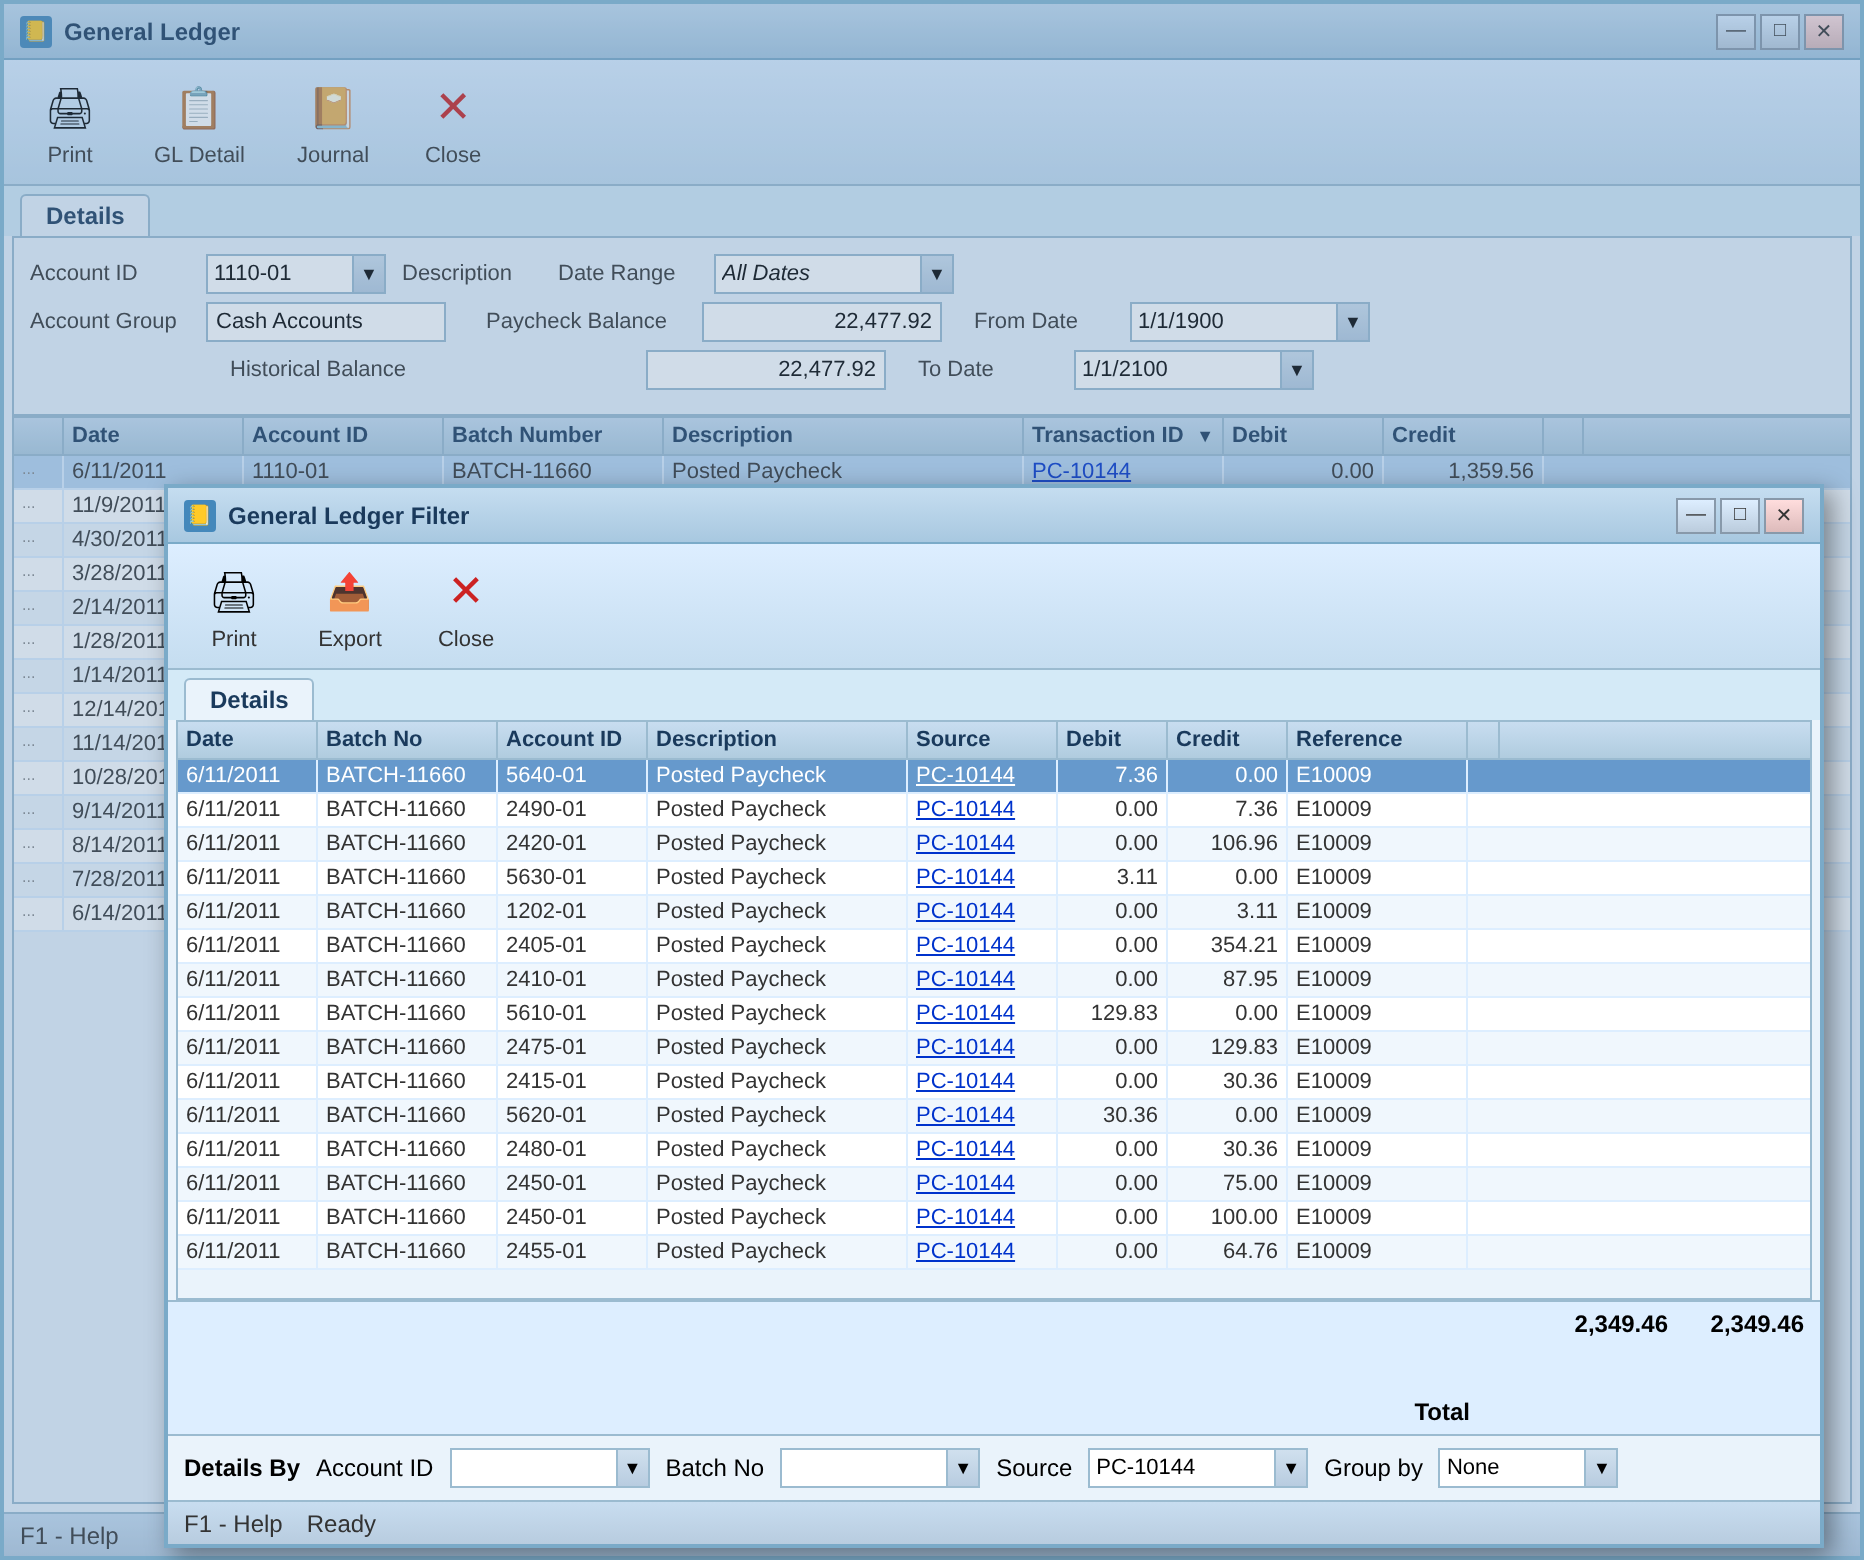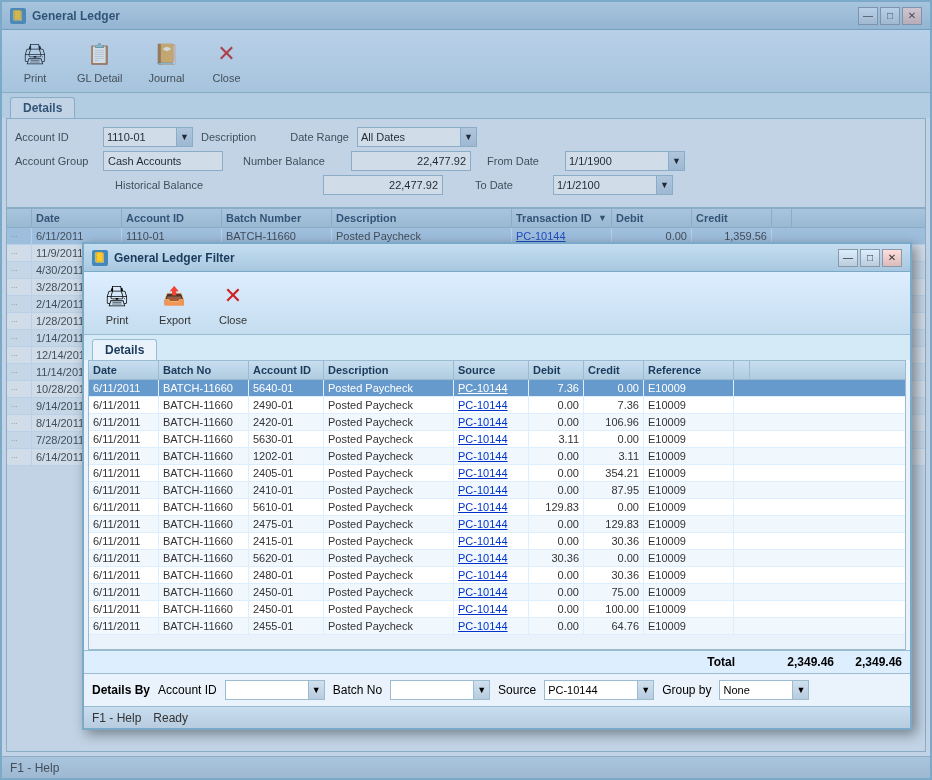--- a/index.html
+++ b/index.html
@@ -318,41 +318,41 @@
   </div>
 
   <div class="details-panel">
     <div class="details-row">
       <span class="details-label">Account ID</span>
       <div class="dropdown-field" style="width:90px;">
         <input type="text" style="width: 68px;" value="1110-01">
         <div class="dropdown-arrow">▼</div>
       </div>
       <span class="details-label" style="min-width:70px;">Description</span>
-      <span class="details-label" style="min-width:70px;text-align:right;">Date Range</span>
+      <span class="details-label" style="min-width:70px;">Date Range</span>
       <div class="dropdown-field" style="width:120px;">
-        <input type="text" style="width: 100px;" value="All Dates">
+        <input type="text" style="width: 100px; font-style: italic;" value="All Dates">
         <div class="dropdown-arrow">▼</div>
       </div>
     </div>
     <div class="details-row">
       <span class="details-label">Account Group</span>
       <div class="details-value" style="width:120px;">Cash Accounts</div>
-      <span class="details-label" style="min-width:100px;margin-left:12px;">Number Balance</span>
+      <span class="details-label" style="min-width:100px;margin-left:12px;">Paycheck Balance</span>
       <div class="details-value" style="width:120px;text-align:right;justify-content:flex-end;">22,477.92</div>
       <span class="details-label" style="min-width:70px;margin-left:8px;">From Date</span>
       <div class="dropdown-field" style="width:120px;">
         <input type="text" style="width: 100px;" value="1/1/1900">
         <div class="dropdown-arrow">▼</div>
       </div>
     </div>
     <div class="details-row">
       <span class="details-label" style="min-width:200px;margin-left:100px;">Historical Balance</span>
       <div class="details-value" style="width:120px;text-align:right;justify-content:flex-end;">22,477.92</div>
-      <span class="details-label" style="min-width:70px;margin-left:24px;">To Date</span>
+      <span class="details-label" style="min-width:70px;margin-left:8px;">To Date</span>
       <div class="dropdown-field" style="width:120px;">
         <input type="text" style="width: 100px;" value="1/1/2100">
         <div class="dropdown-arrow">▼</div>
       </div>
     </div>
   </div>
 
   <div class="data-grid">
     <div class="grid-header">
       <div class="grid-header-cell"></div>
@@ -708,21 +708,21 @@
     <div class="grid-cell" style="color:#333">Posted Paycheck</div>
     <div class="grid-cell link" style="color:#0033cc">PC-10144</div>
     <div class="grid-cell right" style="color:#333">0.00</div>
     <div class="grid-cell right" style="color:#333">64.76</div>
     <div class="grid-cell" style="color:#333">E10009</div>
   </div>
           </div>
       </div>
 
       <div class="modal-total-row">
-        <span style="margin-right:40px;font-weight:bold;">Total</span>
+        <span style="margin-right:40px;font-weight:bold;margin-top:44px;">Total</span>
         <span style="width:55px;text-align:right;font-weight:bold;">2,349.46</span>
         <span style="width:60px;text-align:right;font-weight:bold;margin-left:4px;">2,349.46</span>
       </div>
 
       <div class="modal-filter">
         <span style="font-weight:bold;">Details By</span>
         <span>Account ID</span>
         <div class="dropdown-field" style="width:100px;">
           <input type="text" style="width: 80px;">
           <div class="dropdown-arrow">▼</div>

